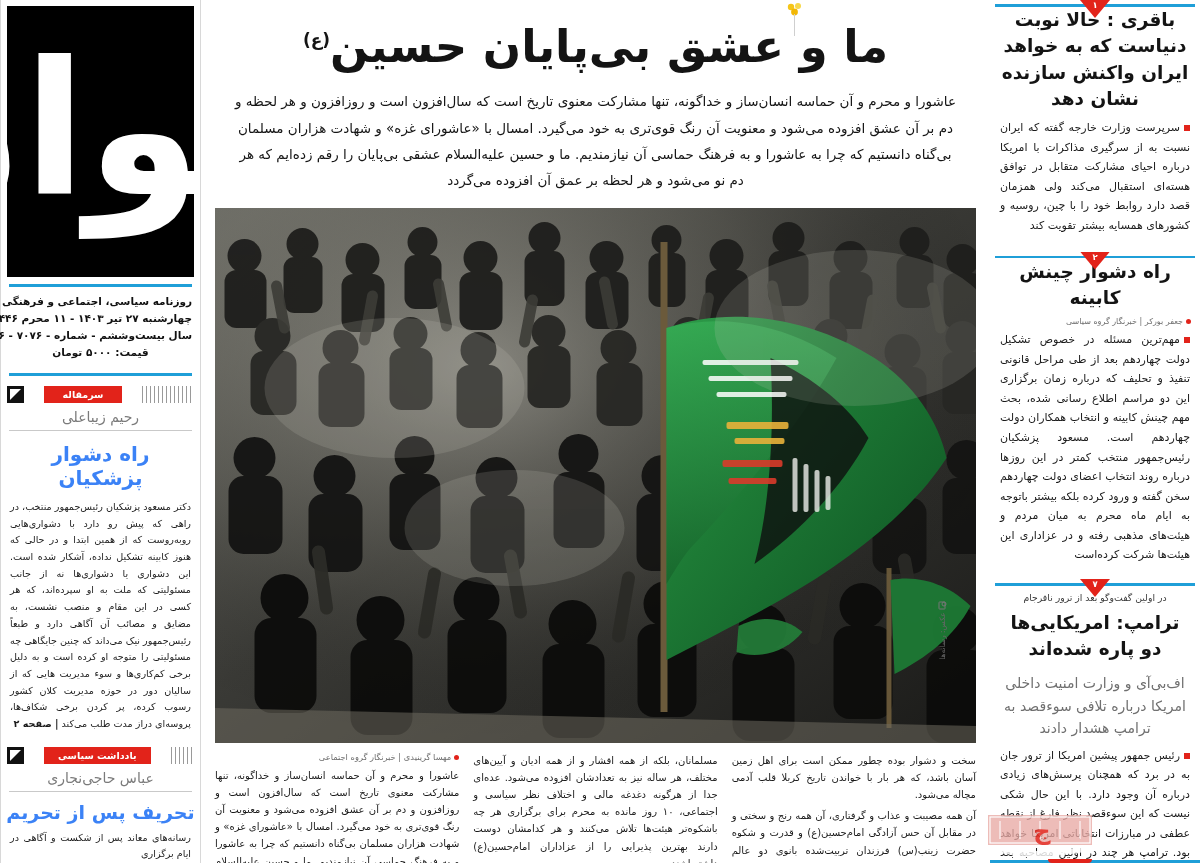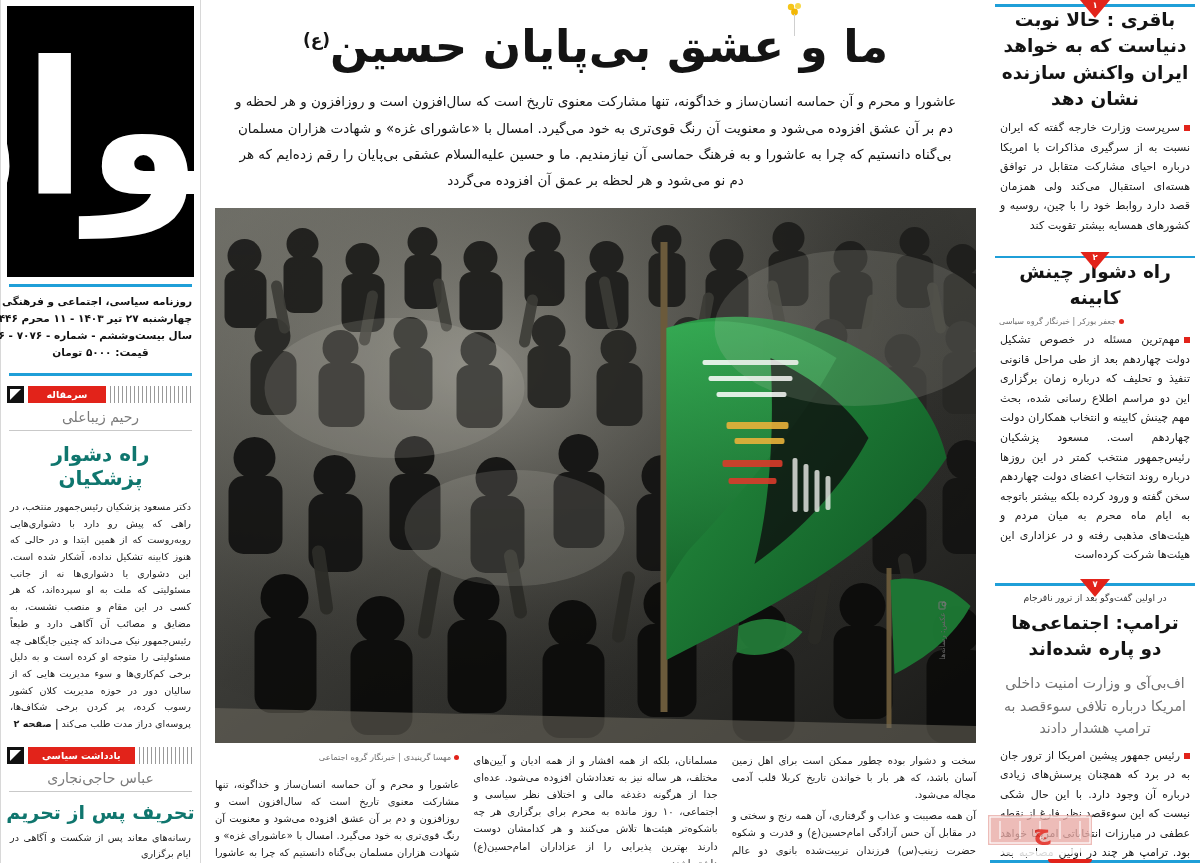--- a/index.html
+++ b/index.html
@@ -64,21 +64,21 @@
     font-weight: 600;
   }
   .masthead-info div { white-space: nowrap; }
 
   
   .sec-head {
     display: flex;
     align-items: stretch;
     margin: 10px 6px 0 6px;
     height: 17px;
-    gap: 4px;
+    gap: 20px;
     flex-direction: row-reverse;
   }
   .sec-icon {
     width: 17px; height: 17px;
     background: #111;
     position: relative;
     flex: 0 0 auto;
   }
   .sec-icon::after {
     content: "";
@@ -110,21 +110,21 @@
     font-size: 14px;
     color: #7a7a7a;
     padding: 6px 8px 5px 8px;
     border-bottom: 1px solid #c9c9c9;
     margin: 0 8px;
   }
   .sec-title {
     text-align: center;
     font-size: 20px;
     font-weight: 700;
-    color: #0f766e;
+    color: #3b82f6;
     padding: 11px 6px 9px 6px;
     letter-spacing: -0.3px;
   }
   .sec-body {
     font-size: 9.6px;
     line-height: 1.74;
     color: #1a1a1a;
     padding: 0 9px;
     text-align: justify;
   }
@@ -210,21 +210,21 @@
     gap: 14px;
     padding: 9px 2px 0 2px;
     flex: 1;
     overflow: hidden;
   }
   .bcol { flex: 1; }
   .byline {
     font-size: 8.3px;
     color: #6e6e6e;
     text-align: right;
-    margin-bottom: 14px;
+    margin-bottom: 5px;
     white-space: nowrap;
   }
   .byline .dot {
     display: inline-block;
     width: 5px; height: 5px;
     background: #e2231a;
     border-radius: 50%;
     margin-left: 3px;
     vertical-align: 0;
   }
@@ -277,21 +277,21 @@
     font-weight: 800;
     color: #141414;
     text-align: center;
     line-height: 1.42;
     padding: 7px 2px 6px 2px;
     letter-spacing: -0.4px;
   }
   .side-byline {
     font-size: 8px;
     color: #6e6e6e;
-    text-align: left;
+    text-align: right;
     margin-bottom: 4px;
   }
   .side-byline .dot {
     display: inline-block;
     width: 5px; height: 5px;
     background: #e2231a;
     border-radius: 50%;
     margin-left: 3px;
   }
   .side-body {
@@ -664,21 +664,21 @@
         <rect x="44" y="36" width="30" height="42" rx="4" fill="#f7f4ee"></rect>
         <rect x="47" y="39" width="24" height="36" rx="3" fill="#fffdf8"></rect>
 
         <path d="M10 110 L52 96 L72 123 L0 123 Z" fill="#15233c"></path>
         <path d="M46 100 L66 94 L74 123 L56 123 Z" fill="#f4f4f2"></path>
         <path d="M60 104 L78 100 L92 123 L70 123 Z" fill="#1d2c46"></path>
       </svg>
     </div>
 
     <div class="side-kicker">در اولین گفت‌وگو بعد از ترور نافرجام</div>
-    <div class="side-title" style="padding-top:0">ترامپ: اجتماعی‌ها دو پاره شده‌اند</div>
+    <div class="side-title" style="padding-top:0">ترامپ: امریکایی‌ها دو پاره شده‌اند</div>
     <div class="side-sub">اف‌بی‌آی و وزارت امنیت داخلی امریکا درباره تلافی سوءقصد به ترامپ هشدار دادند</div>
     <div class="side-body"><span class="sq"></span><span>رئیس جمهور پیشین امریکا از ترور جان به در برد که همچنان پرسش‌های زیادی درباره آن وجود دارد. با این حال شکی نیست که این سوءقصد نظر فارغ از نقطه عطفی در مبارزات انتخاباتی امریکا خواهد بود. ترامپ هر چند در اولین مصاحبه بعد از ترور، کوشید از «اتحاد» و اهمیت «مناظره متمدنانه» صحبت کند ولی به شکاف در امریکا اقعان کرد و گفت مطمئن نیست بتواند این وضعیت را اسر و سامان بدهد، به خصوص که به‌رغم تورمش لفظی، فردی تندرو را گزینه معاون اولی خود کرده‌است.</span></div>
 
     <svg class="watermark" viewBox="0 0 120 46">
       <rect x="2" y="2" width="104" height="30" fill="#e8a9a4" opacity=".85"></rect>
       <rect x="4" y="4" width="100" height="26" fill="none" stroke="#ffffff" stroke-width="1.2"></rect>
       <path d="M14 8 L14 26 M34 8 L34 26 M54 8 L54 26 M74 8 L74 26 M94 8 L94 26" stroke="#ffffff" stroke-width="1.2" opacity=".9"></path>
       <text x="56" y="26" text-anchor="middle" font-family="DejaVu Sans, sans-serif" font-size="24" font-weight="700" fill="#e2231a" opacity=".9">ج</text>
       <path d="M6 32 C30 40 70 40 104 32 L104 38 C70 45 30 45 6 38 Z" fill="#ffffff" opacity=".9"></path>
     </svg>

